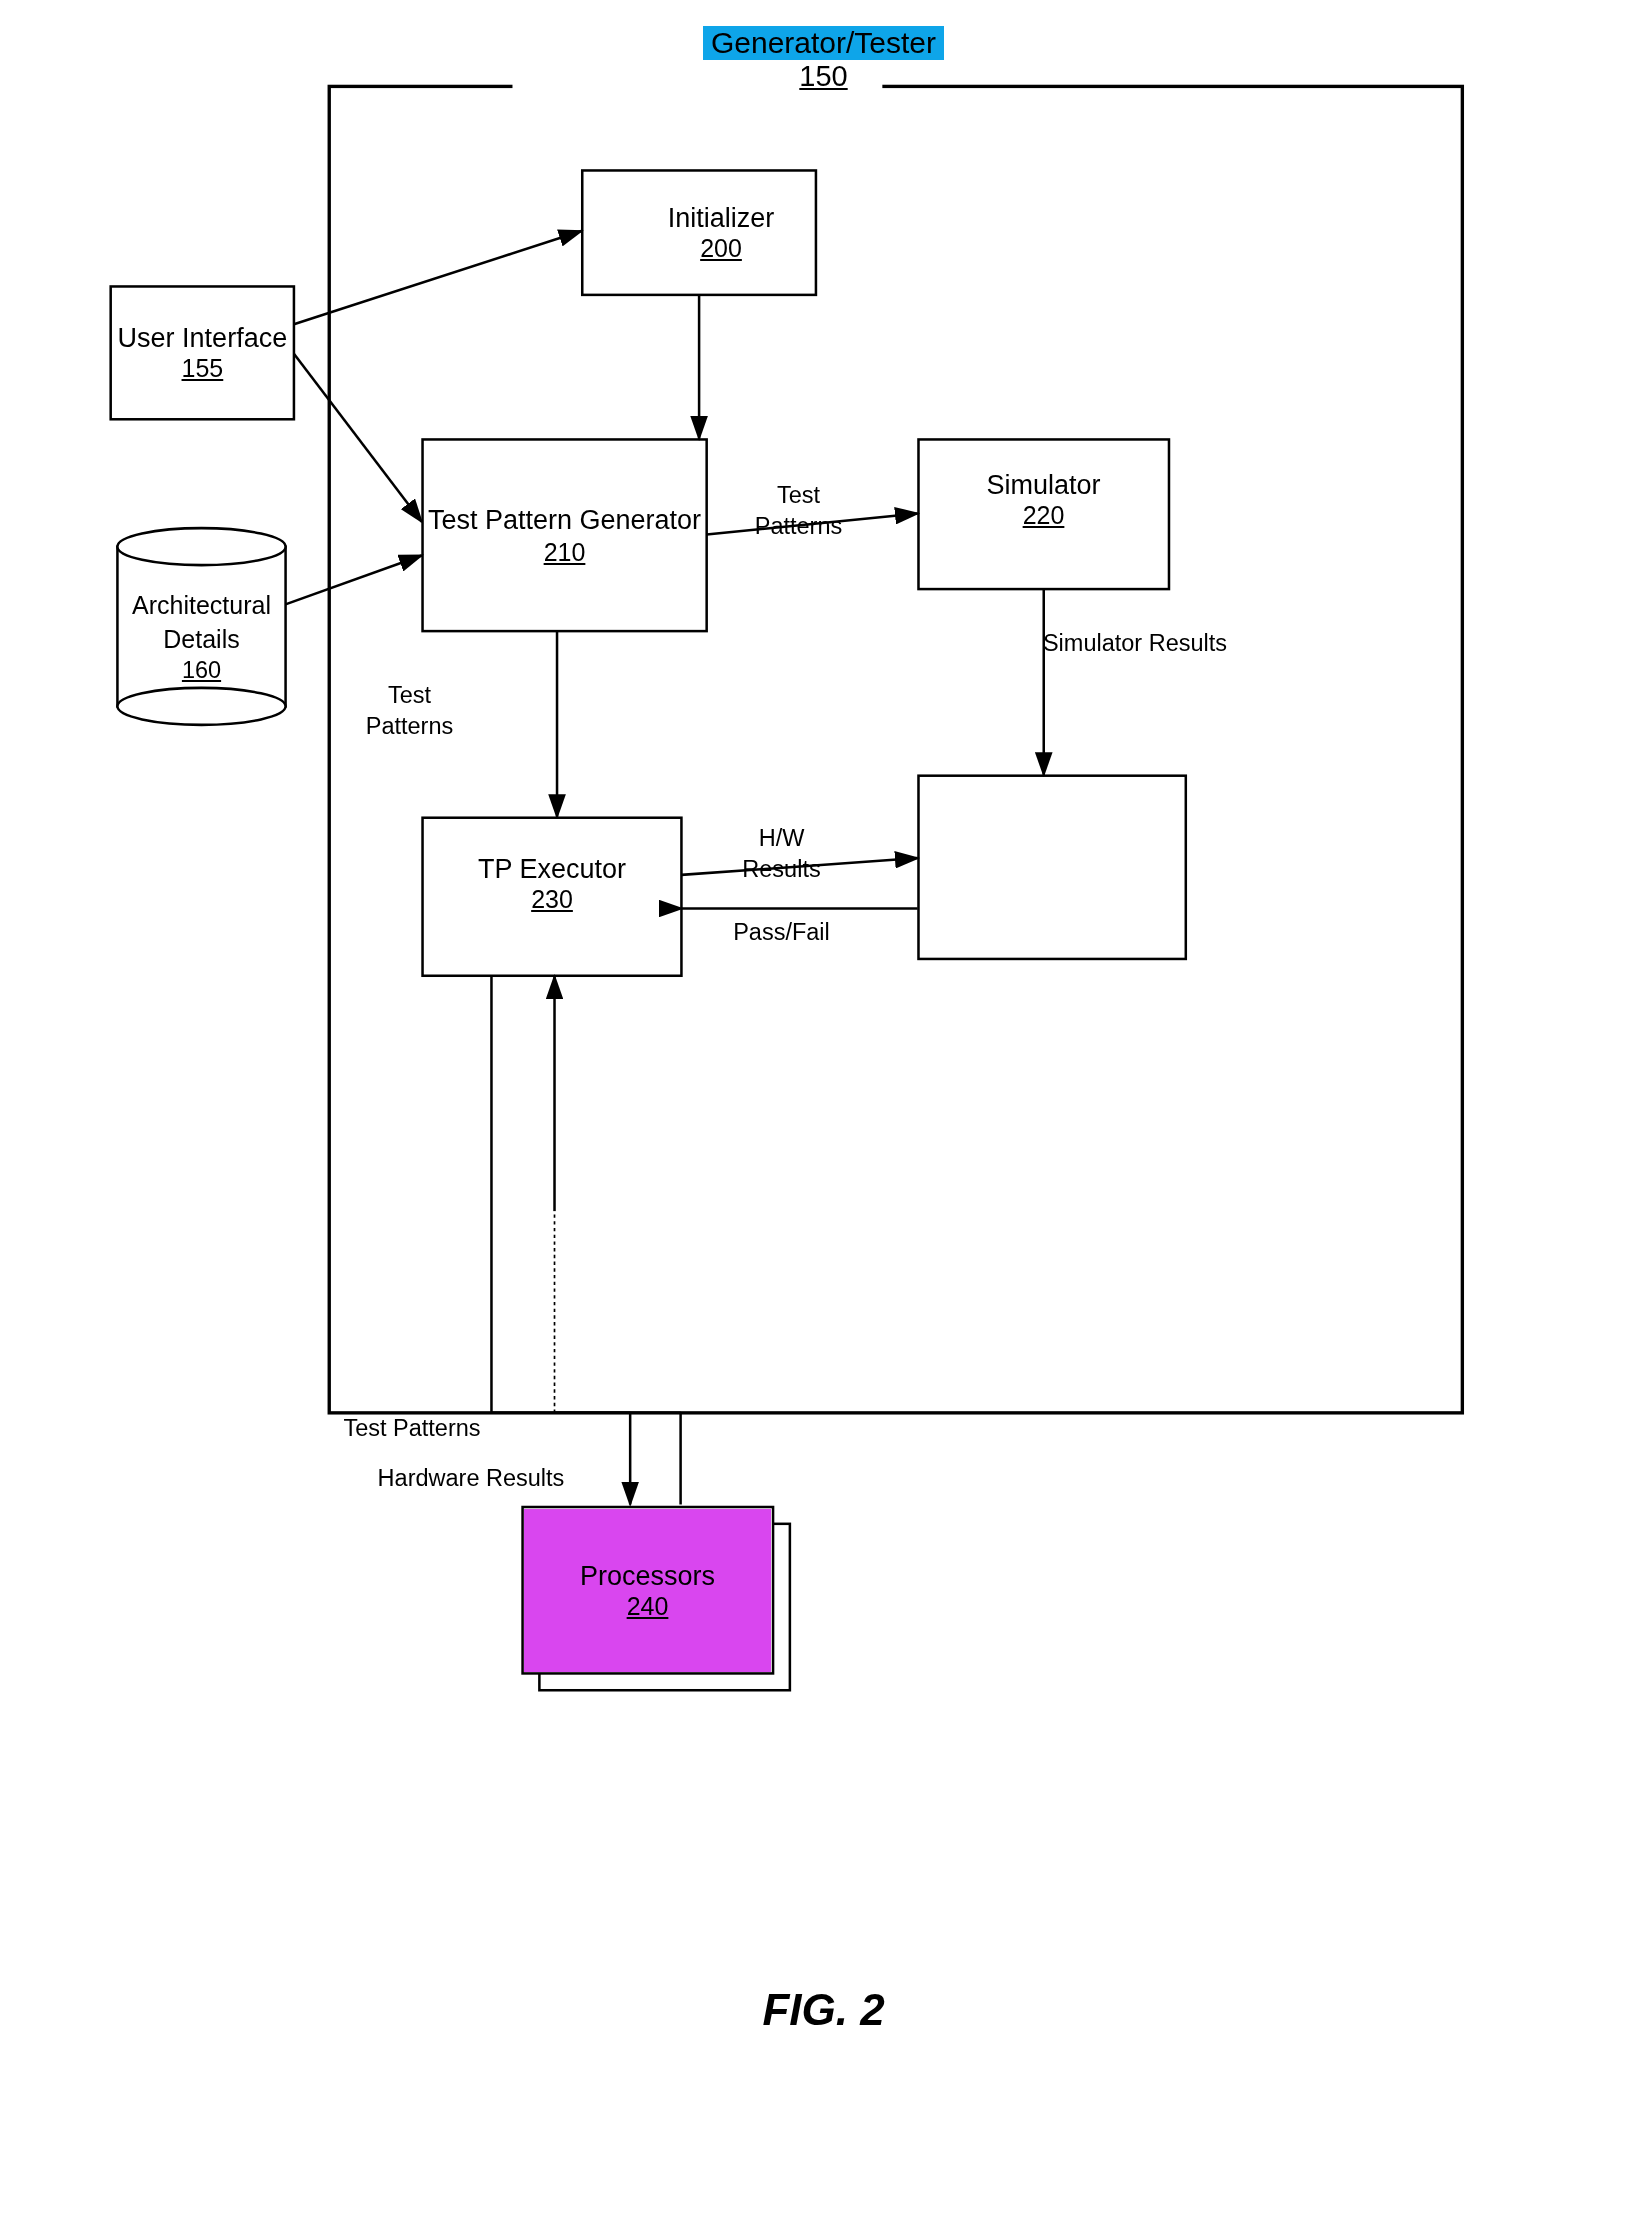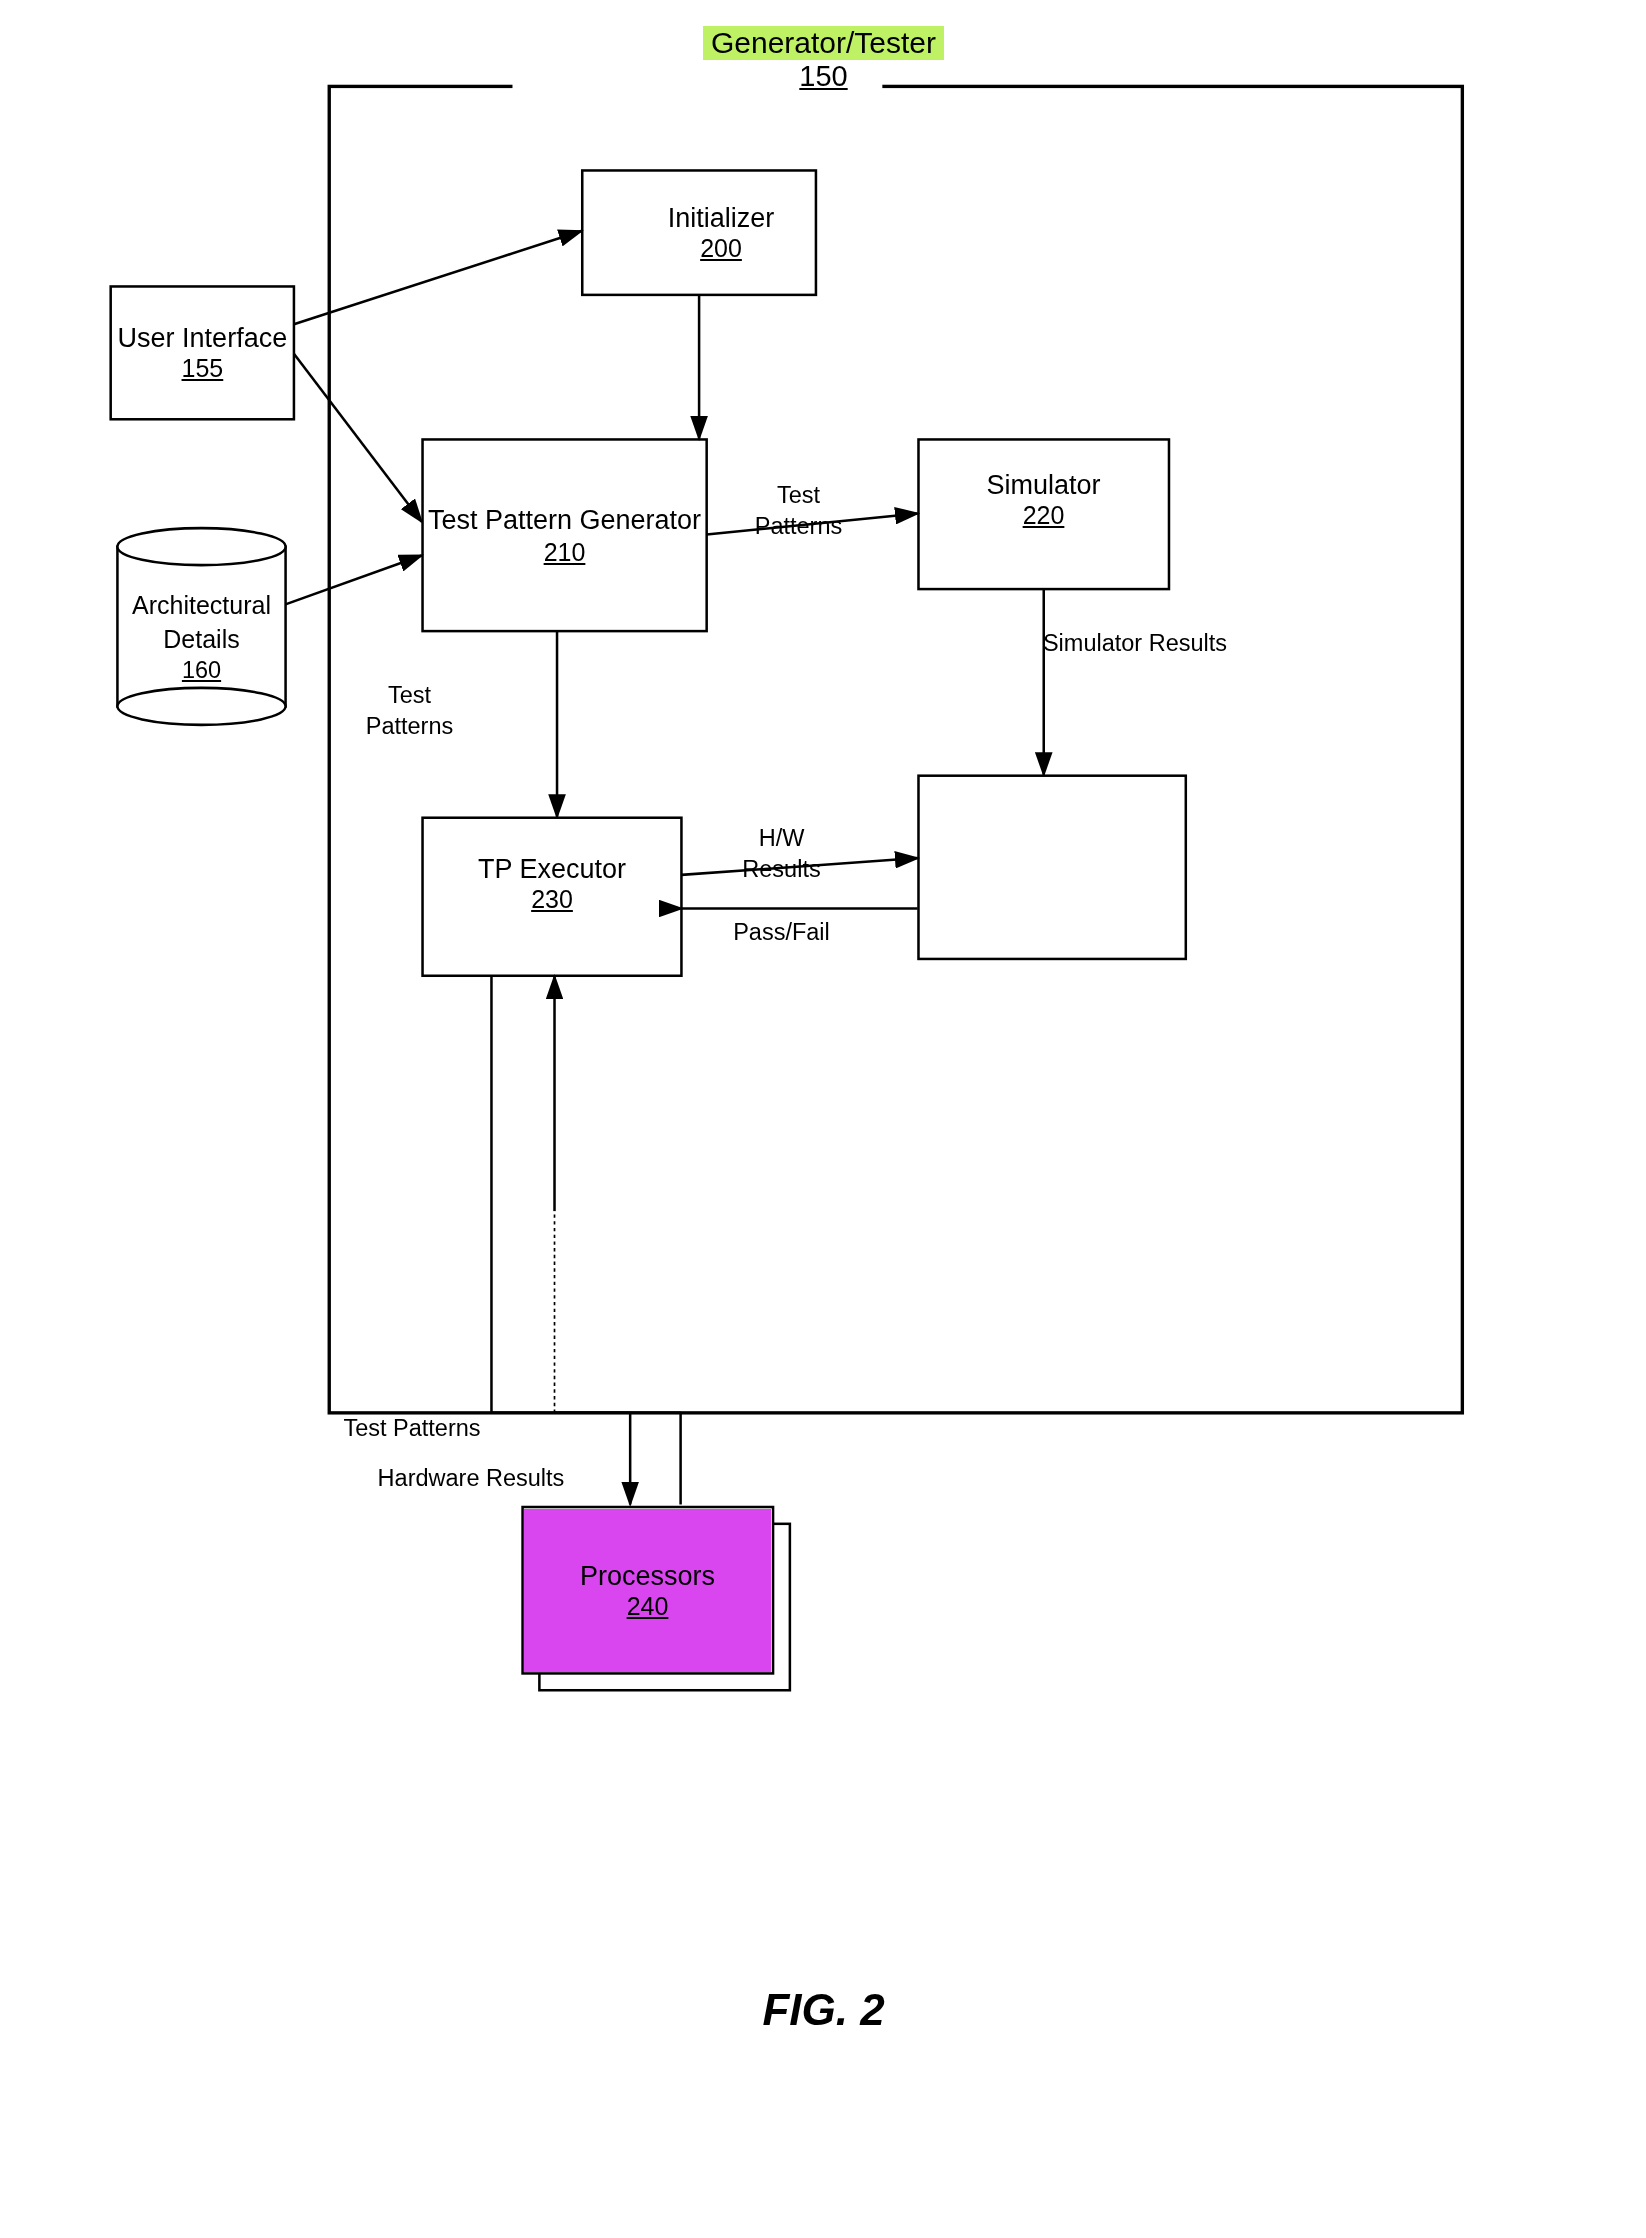--- a/index.html
+++ b/index.html
@@ -24,21 +24,21 @@
       position: absolute;
       top: -8.4px;
       left: 0;
       right: 0;
       text-align: center;
     }
 
     .box-title {
       font-size: 30px;
       font-weight: normal;
-      background: #bef264;
+      background: #0ea5e9;
       padding: 0 8.4px;
       display: inline-block;
       text-align: center;
     }
 
     .box-number {
       font-size: 29px;
       text-decoration: underline;
       display: block;
       text-align: center;

